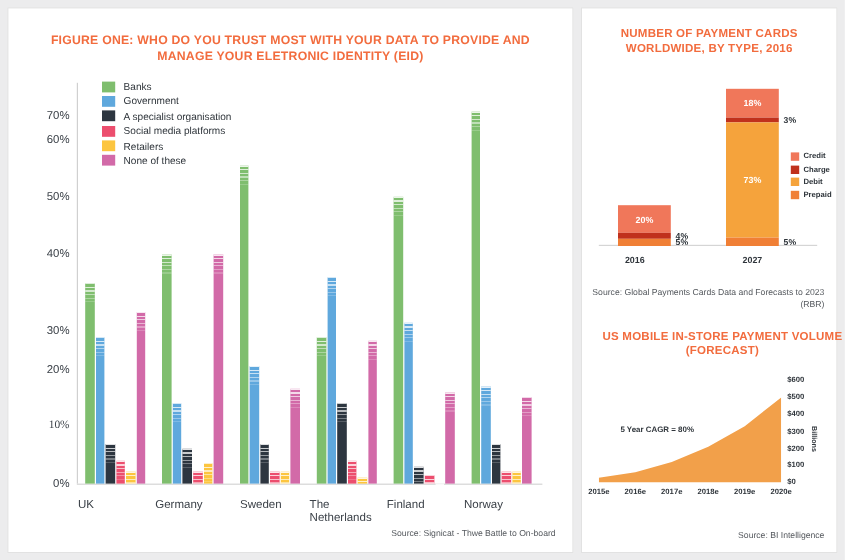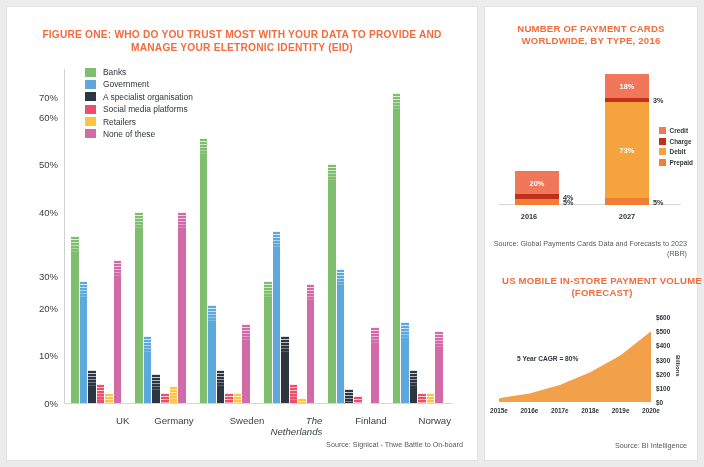--- a/index.html
+++ b/index.html
@@ -48,21 +48,21 @@
       rgba(255,255,255,.65) 6px,rgba(255,255,255,.65) 7px,
       rgba(255,255,255,0) 7px,  rgba(255,255,255,0) 9px,
       rgba(255,255,255,.5) 9px, rgba(255,255,255,.5) 10px,
       rgba(255,255,255,0) 10px, rgba(255,255,255,0) 12px,
       rgba(255,255,255,.35) 12px,rgba(255,255,255,.35) 13px,
       rgba(255,255,255,0) 13px, rgba(255,255,255,0) 15px,
       rgba(255,255,255,.2) 15px,rgba(255,255,255,.2) 16px,
       rgba(255,255,255,0) 16px);
   }
   .xlabel{
-    position:absolute;top:346px;text-align:right;font-size:9.6px;
+    position:absolute;top:346px;text-align:left;font-size:9.6px;
     color:#3b4148;line-height:1.15;
   }
   .legend{position:absolute;left:78px;top:4px;}
   .legend-row{display:flex;align-items:center;margin-bottom:2.4px;}
   .swatch{width:11px;height:9px;margin-right:7px;flex:none;}
   .legend-label{font-size:8.4px;color:#2f353b;white-space:nowrap;}
   .source{
     position:absolute;font-size:7.2px;color:#55595e;text-align:right;
   }
   #src1{right:16px;bottom:14px;}
@@ -118,21 +118,21 @@
 <div class="page">
 
   <div class="card" id="left-card">
     <div class="panel-title" id="fig1-title">FIGURE ONE: WHO DO YOU TRUST MOST WITH YOUR DATA TO PROVIDE AND MANAGE YOUR ELETRONIC IDENTITY (EID)</div>
 
     <div id="chart1">
       <div class="axis-line" id="yaxis"></div>
       <div class="axis-line" id="xaxis"></div>
       <div class="plot" id="plot1">
           <div class="ytick" style="top: 334px;">0%</div>
-          <div class="ytick" style="top: 286.286px;">10%</div>
+          <div class="ytick" style="top: 286.286px; font-family: Liberation Serif, serif;">10%</div>
           <div class="ytick" style="top: 238.571px;">20%</div>
           <div class="ytick" style="top: 190.857px; margin-top: 16px;">30%</div>
           <div class="ytick" style="top: 143.143px;">40%</div>
           <div class="ytick" style="top: 95.4286px; text-align: center;">50%</div>
           <div class="ytick" style="top: 47.7143px;">60%</div>
           <div class="ytick" style="top: 0px; margin-top: 28px;">70%</div>
           <div class="group" style="left: 6px; width: 50.3333px;">
             <div class="bar" style="height: 167px; background: rgb(127, 190, 110);">
               <div class="fade"></div>
             </div>
@@ -208,21 +208,21 @@
             <div class="bar" style="height: 19.0857px; background: rgb(236, 78, 110);">
               <div class="fade"></div>
             </div>
             <div class="bar" style="height: 4.77143px; background: rgb(252, 197, 63);">
               <div class="fade"></div>
             </div>
             <div class="bar" style="height: 119.286px; background: rgb(210, 106, 168);">
               <div class="fade"></div>
             </div>
           </div>
-          <div class="xlabel" style="left: 193px; width: 64.3333px; font-style: italic;">The Netherlands</div>
+          <div class="xlabel" style="left: 193px; width: 64.3333px;">The Netherlands</div>
           <div class="group" style="left: 263.333px; width: 50.3333px;">
             <div class="bar" style="height: 238.571px; background: rgb(127, 190, 110);">
               <div class="fade"></div>
             </div>
             <div class="bar" style="height: 133.6px; background: rgb(95, 168, 221);">
               <div class="fade"></div>
             </div>
             <div class="bar" style="height: 14.3143px; background: rgb(45, 54, 64);">
               <div class="fade"></div>
             </div>

